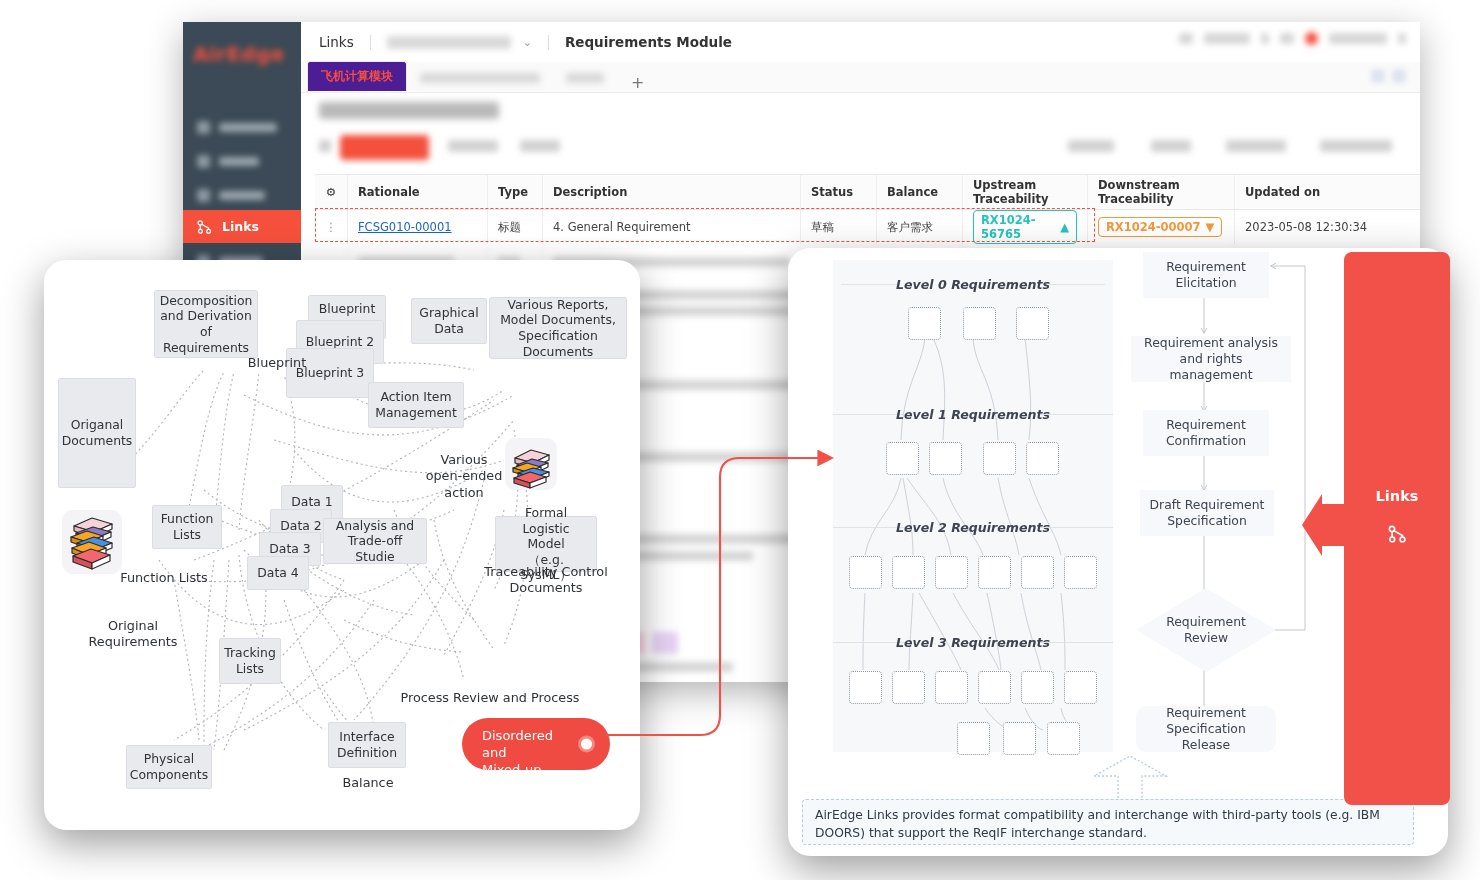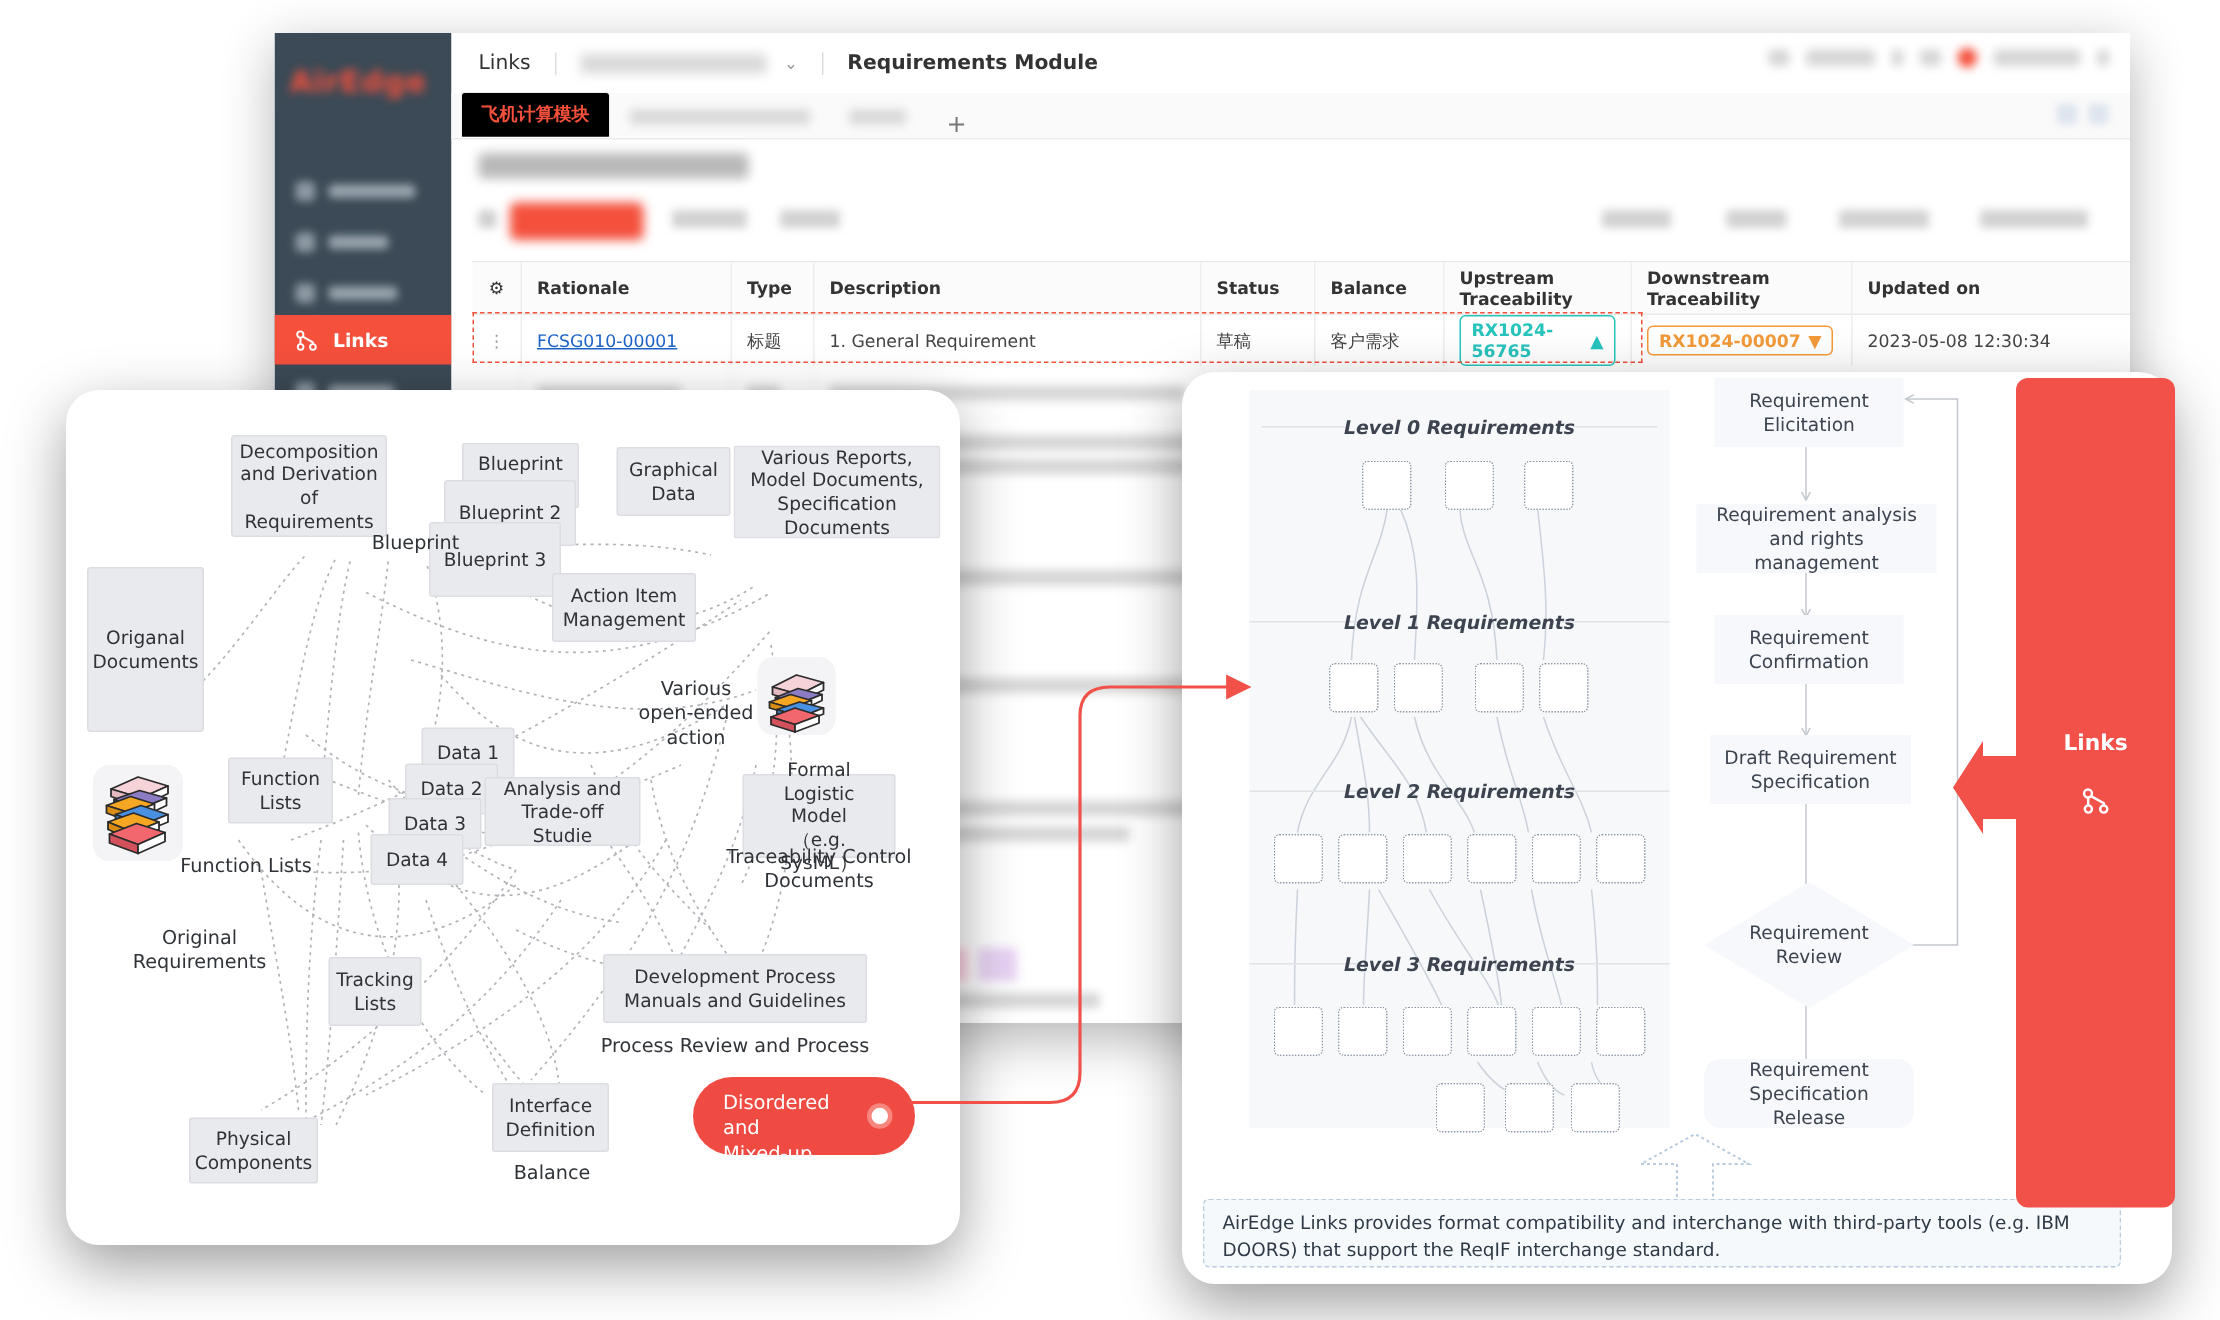--- a/index.html
+++ b/index.html
@@ -29,21 +29,21 @@
   .tb-proj{width:124px;height:13px;background:#d9d9d9;border-radius:2px;filter:blur(3.4px);}
   .tb-caret{margin-left:12px;color:#9a9a9a;font-size:11px;}
   .tb-mod{font-size:13.5px;color:#333;font-weight:600;}
   .tb-right{position:absolute;right:14px;top:10px;display:flex;align-items:center;gap:11px;filter:blur(3.2px);}
   .pill{height:11px;border-radius:3px;background:#d6d6d6;}
   .dotred{width:13px;height:13px;border-radius:50%;background:#f4503c;}
 
   .app-tabs{position:absolute;left:0;top:40px;right:0;height:30px;background:#fafafa;
       border-bottom:1px solid #ececec;display:flex;align-items:flex-end;}
   .tab{height:29px;padding:0 13px;display:flex;align-items:center;font-size:12px;}
-  .tab-active{background:#000000;color:#f4503c;border:1px solid #ececec;border-bottom:1px solid #fff;
+  .tab-active{background:#4c1d95;color:#f4503c;border:1px solid #ececec;border-bottom:1px solid #fff;
       border-radius:3px 3px 0 0;font-weight:600;}
   .tab-blur{filter:blur(3.2px);}
   .tab-blur .blk{height:10px;background:#d8d8d8;border-radius:2px;}
   .tab-plus{margin-left:14px;font-size:16px;color:#777;}
   .tabs-right{position:absolute;right:14px;top:7px;display:flex;gap:7px;filter:blur(2.6px);}
   .tabs-right i{display:block;width:14px;height:14px;border-radius:3px;background:#dfe5ee;}
 
   .page-title{position:absolute;left:18px;top:80px;width:180px;height:17px;
       background:#b9b9b9;border-radius:3px;filter:blur(3.6px);}
   .page-toolbar{position:absolute;left:14px;top:110px;right:14px;height:30px;}
@@ -221,21 +221,21 @@
         <div class="rcell" style="width:147px">Downstream Traceability</div>
         <div class="rcell" style="width:150px;border-right:none">Updated on</div>
       </div>
 
       <div class="rrow row1">
         <div class="rcell" style="width:33px;justify-content:center;color:#999">⋮</div>
         <div class="rcell" style="width:140px">
           <span class="linkid">FCSG010-00001</span>
         </div>
         <div class="rcell" style="width:55px">标题</div>
-        <div class="rcell" style="width:258px">1. General Requirement</div>
+        <div class="rcell" style="width:258px">4. General Requirement</div>
         <div class="rcell" style="width:76px">草稿</div>
         <div class="rcell" style="width:86px">客户需求</div>
         <div class="rcell" style="width:125px">
           <span class="trace-chip">
             <span>RX1024-56765</span>
             <span>▲</span>
           </span>
         </div>
         <div class="rcell" style="width:147px">
           <span class="trace-chip down">
@@ -419,21 +419,20 @@
     <div class="nodebox" style="left:367px;top:38px;width:76px;height:46px">Graphical<br>Data</div>
     <div class="nodebox" style="left:324px;top:122px;width:96px;height:46px">Action Item<br>Management</div>
     <div class="nodebox" style="left:108px;top:245px;width:70px;height:44px">Function<br>Lists</div>
     <div class="nodebox" style="left:237px;top:225px;width:62px;height:34px">Data 1</div>
     <div class="nodebox" style="left:226px;top:249px;width:62px;height:34px">Data 2</div>
     <div class="nodebox" style="left:215px;top:272px;width:62px;height:34px">Data 3</div>
     <div class="nodebox" style="left:203px;top:296px;width:62px;height:34px">Data 4</div>
     <div class="nodebox" style="left:279px;top:258px;width:104px;height:46px">Analysis and<br>Trade-off Studie</div>
     <div class="nodebox" style="left:451px;top:256px;width:102px;height:56px">Formal Logistic<br>Model<br>（e.g. SysML）</div>
     <div class="nodebox" style="left:175px;top:378px;width:62px;height:46px">Tracking<br>Lists</div>
-    <div class="nodebox" style="left:358px;top:376px;width:176px;height:46px">Development Process<br>Manuals and Guidelines</div>
     <div class="nodebox" style="left:82px;top:485px;width:86px;height:44px">Physical<br>Components</div>
     <div class="nodebox" style="left:284px;top:462px;width:78px;height:46px">Interface<br>Definition</div>
 
     <div class="bookicon" style="left:461px;top:178px;width:52px;height:52px">
       <svg width="52" height="52" viewBox="0 0 52 52">
         <g stroke="#2b2b2b" stroke-width="1.2" stroke-linejoin="round">
           <path d="M10,20 L26,12 L44,17 L28,25 Z" fill="#f6d3d8"></path>
           <path d="M10,20 L10,25 L28,30 L28,25 Z" fill="#e4b9c0"></path>
           <path d="M28,25 L44,17 L44,22 L28,30 Z" fill="#fff"></path>
           <path d="M12,27 L27,21 L43,25 L28,31 Z" fill="#8b7cc4"></path>

